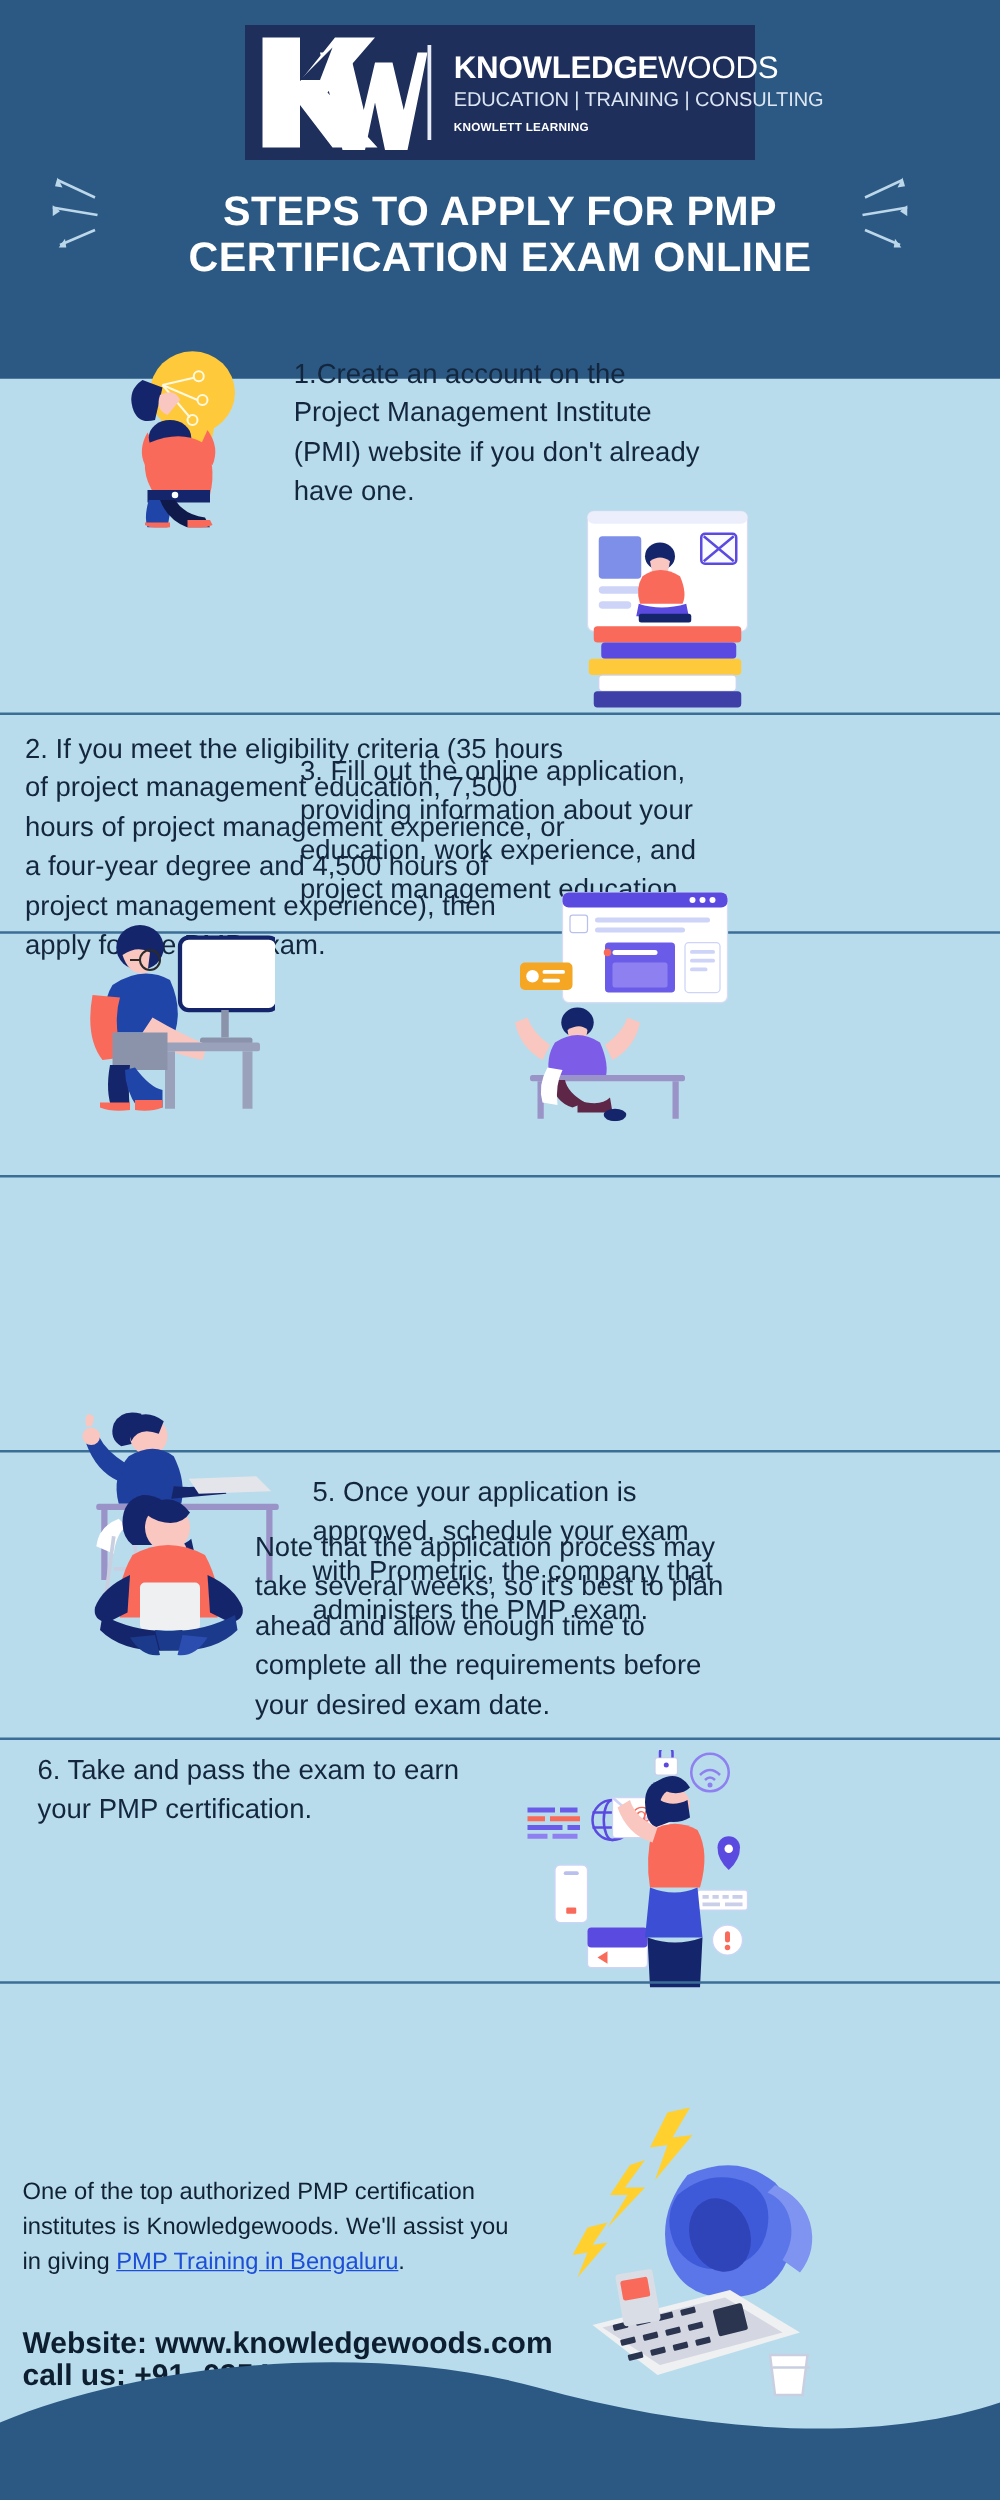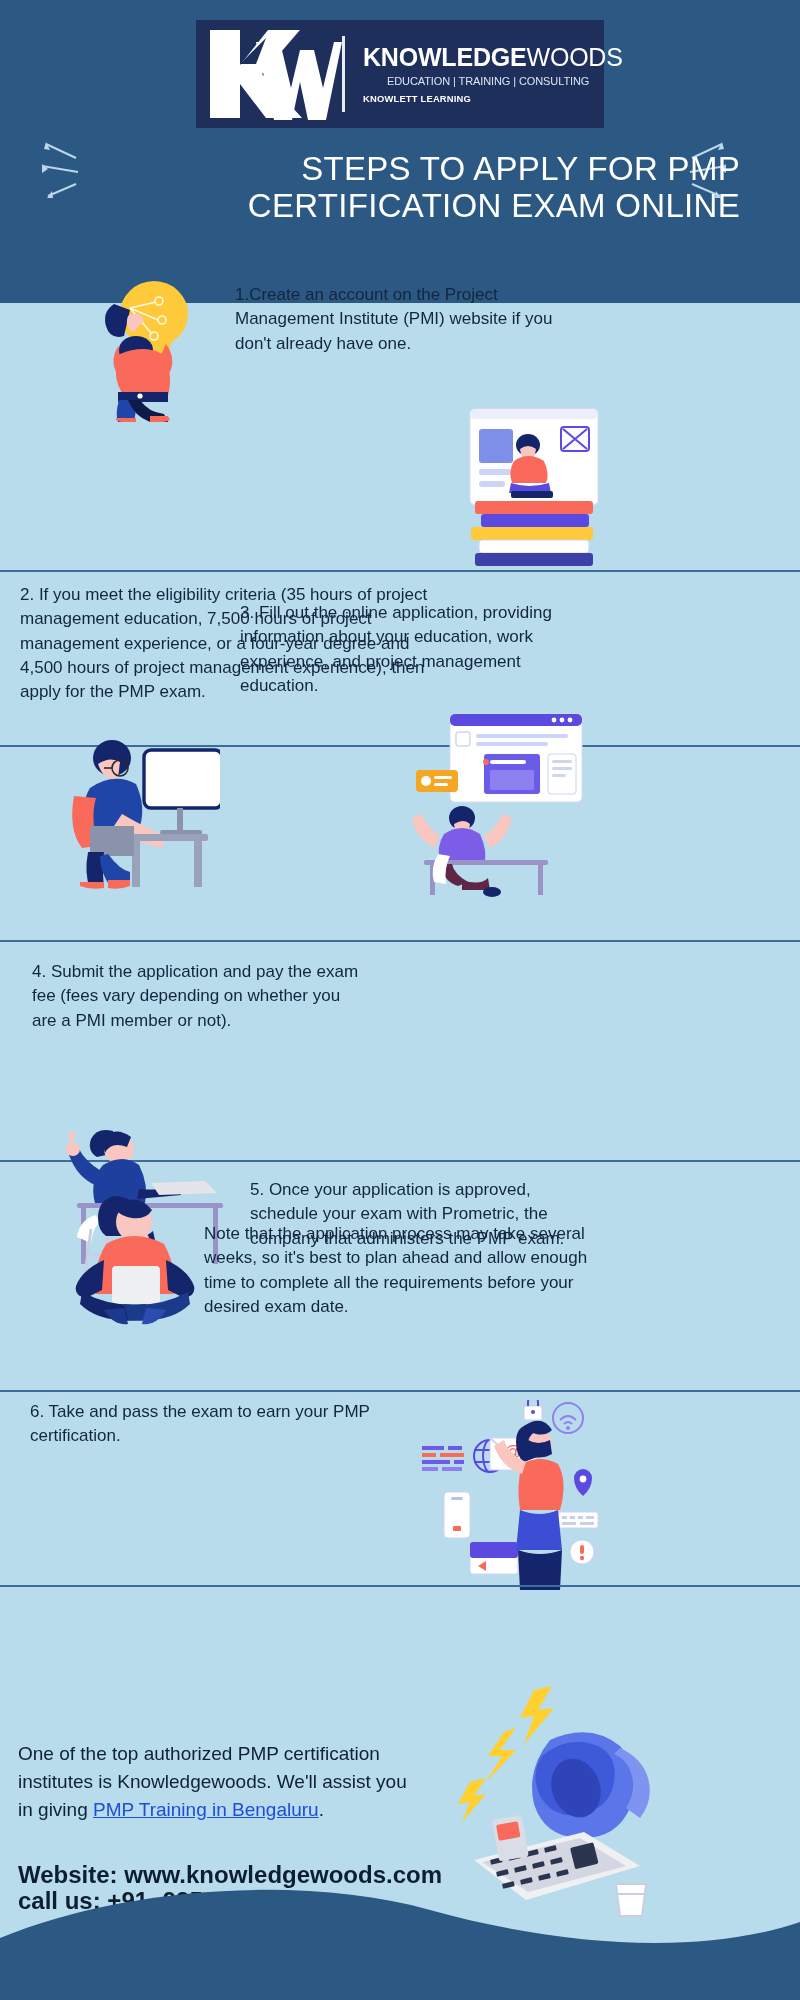--- a/index.html
+++ b/index.html
@@ -26,45 +26,45 @@
   }
   .logo-mark svg { display:block; }
   .logo-divider {
     width:3px; height:76px; background:#e8edf5; flex:0 0 auto; margin-right:18px;
   }
   .logo-text { color:#ffffff; line-height:1.05; }
   .logo-name { font-size:25px; letter-spacing:-0.2px; white-space:nowrap; }
   .logo-name .bold { font-weight:700; }
   .logo-name .light { font-weight:400; }
   .logo-tag {
-    font-size:11px; letter-spacing:-0.1px; margin-top:6px;
-    color:#dce6f2; white-space:nowrap;margin-left:24px;
+    font-size:16px; letter-spacing:-0.1px; margin-top:6px;
+    color:#dce6f2; white-space:nowrap;
   }
   .logo-sub {
     font-size:9.4px; font-weight:700; letter-spacing:0.2px; margin-top:7px;
     color:#ffffff; white-space:nowrap;
   }
 
   .title-wrap {
     position:absolute; left:0; top:150px; width:800px;
     text-align:center;
   }
   .title {
-    color:#ffffff; font-weight:400; font-size:33px; line-height:1.13;
-    letter-spacing:0.3px; padding:0 60px;text-align:right;
+    color:#ffffff; font-weight:700; font-size:33px; line-height:1.13;
+    letter-spacing:0.3px; padding:0 60px;
   }
   .spark-left  { position:absolute; left:42px; top:140px; }
   .spark-right { position:absolute; left:668px; top:140px; }
   .divider {
     position:absolute; left:0; width:800px; height:2px; background:#3b6e96;
   }
   .stext {
     position:absolute;
     color:#13263d;
-    font-size:17px;
+    font-size:22px;
     line-height:1.43;
   }
   .footer-text { position:absolute; color:#0f2133; font-size:19px; line-height:1.45; }
   .footer-bold { position:absolute; color:#0d1e30; font-size:24px; font-weight:700; line-height:1.42; }
   .ulink { text-decoration:underline; }
 
   .art { position:absolute; }
   .art svg { display:block; }
 
   
@@ -200,21 +200,20 @@
       <path d="M26 122 q-4 22 2 36 l14 0 q-2 -20 0 -36 z" fill="#15256b"></path>
       <path d="M46 124 q12 16 22 18 l0 14 l-20 0 q-10 -14 -10 -30 z" fill="#1f45a8"></path>
       <path d="M18 156 q10 4 24 2 l0 -6 l-24 0 z" fill="#fa6a5a"></path>
       <path d="M46 158 q12 2 22 -2 l0 -6 l-22 0 z" fill="#fa6a5a"></path>
     </svg>
   </div>
   <div class="stext" style="left:240px; top:600px; width:320px; top:601px;">3. Fill out the online application, providing information about your education, work experience, and project management education.</div>
 
   <div class="divider" style="top:940px;"></div>
 
-  <div class="stext" style="left:32px; top:960px; width:330px;">4. Submit the application and pay the exam fee (fees vary depending on whether you are a PMI member or not).</div>
   <div class="art" style="left:400px; top:712px;">
     <svg width="190" height="185" viewBox="0 0 190 185">
       <rect x="50" y="2" width="132" height="88" rx="5" fill="#ffffff" stroke="#d7dcf5"></rect>
       <rect x="50" y="2" width="132" height="12" rx="5" fill="#5b4ae0"></rect>
       <circle cx="170" cy="8" r="2.4" fill="#ffffff"></circle>
         <circle cx="162" cy="8" r="2.4" fill="#ffffff"></circle>
         <circle cx="154" cy="8" r="2.4" fill="#ffffff"></circle>
       <rect x="56" y="20" width="14" height="14" rx="2" fill="#ffffff" stroke="#b9c0ee"></rect>
       <rect x="76" y="22" width="92" height="4" rx="2" fill="#cdd4f7"></rect>
       <rect x="76" y="30" width="72" height="4" rx="2" fill="#cdd4f7"></rect>

